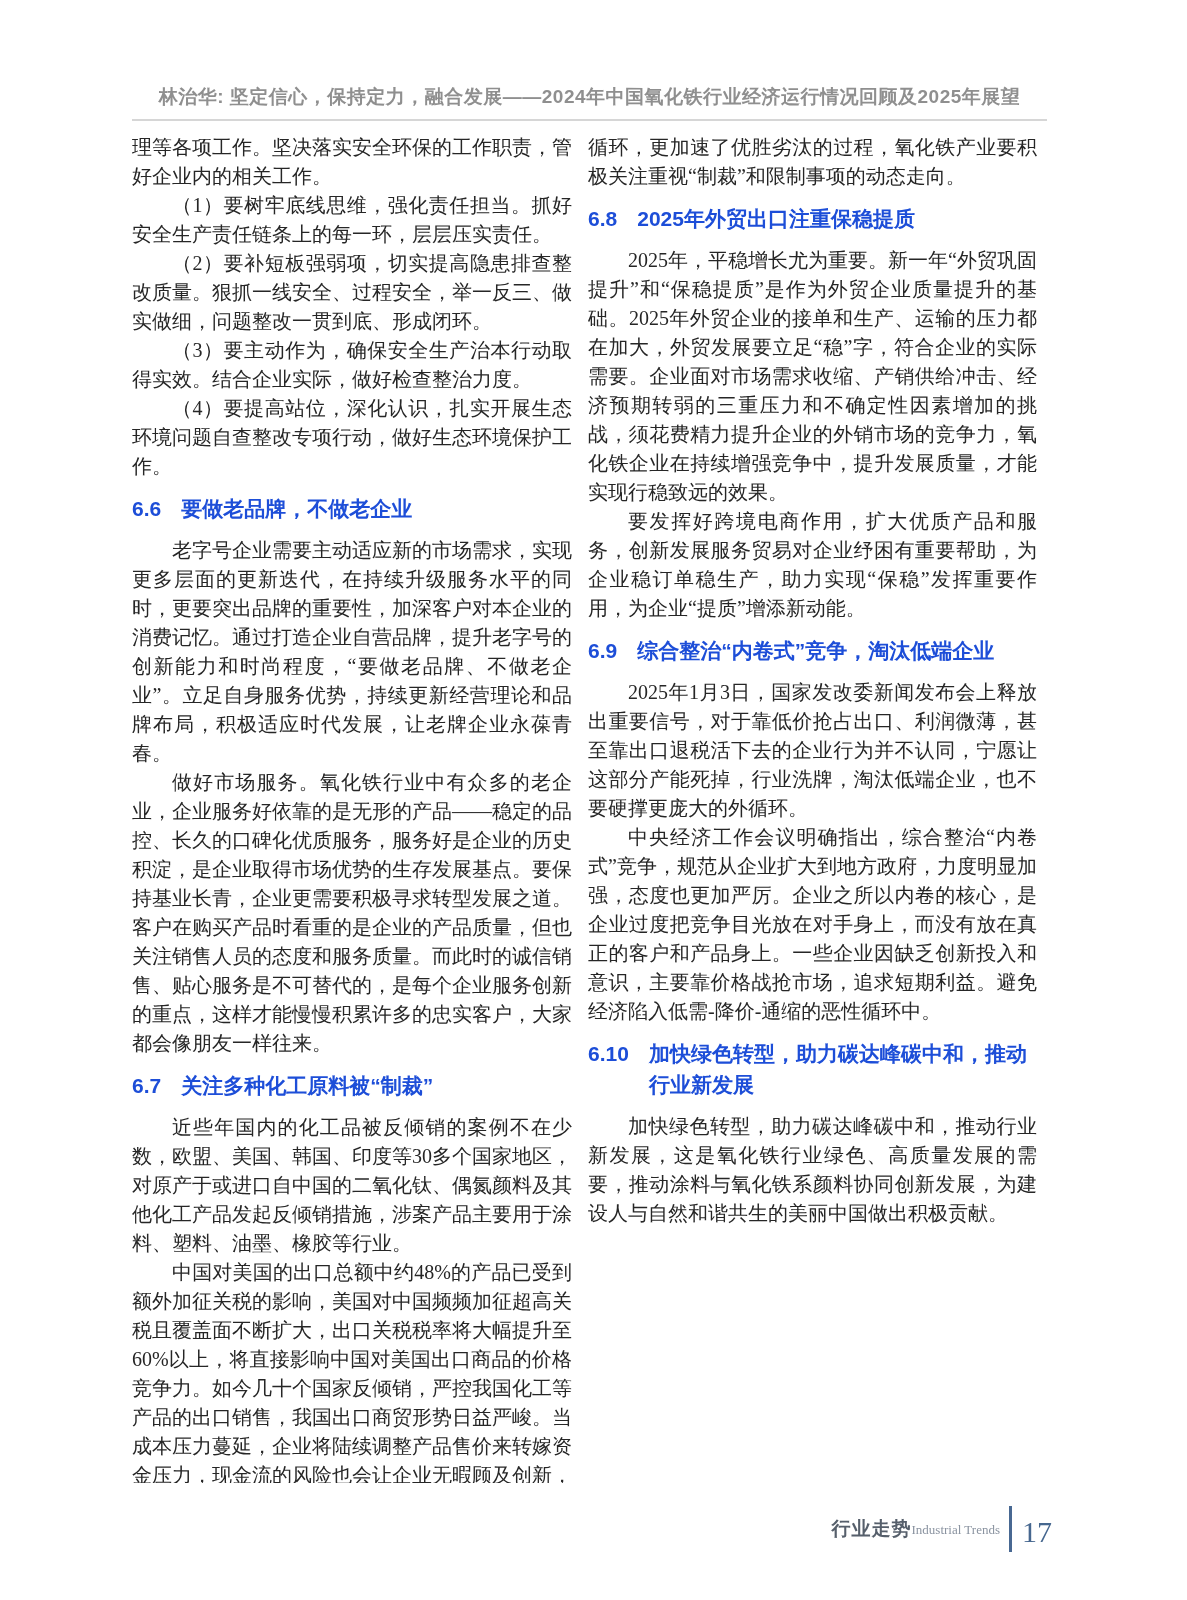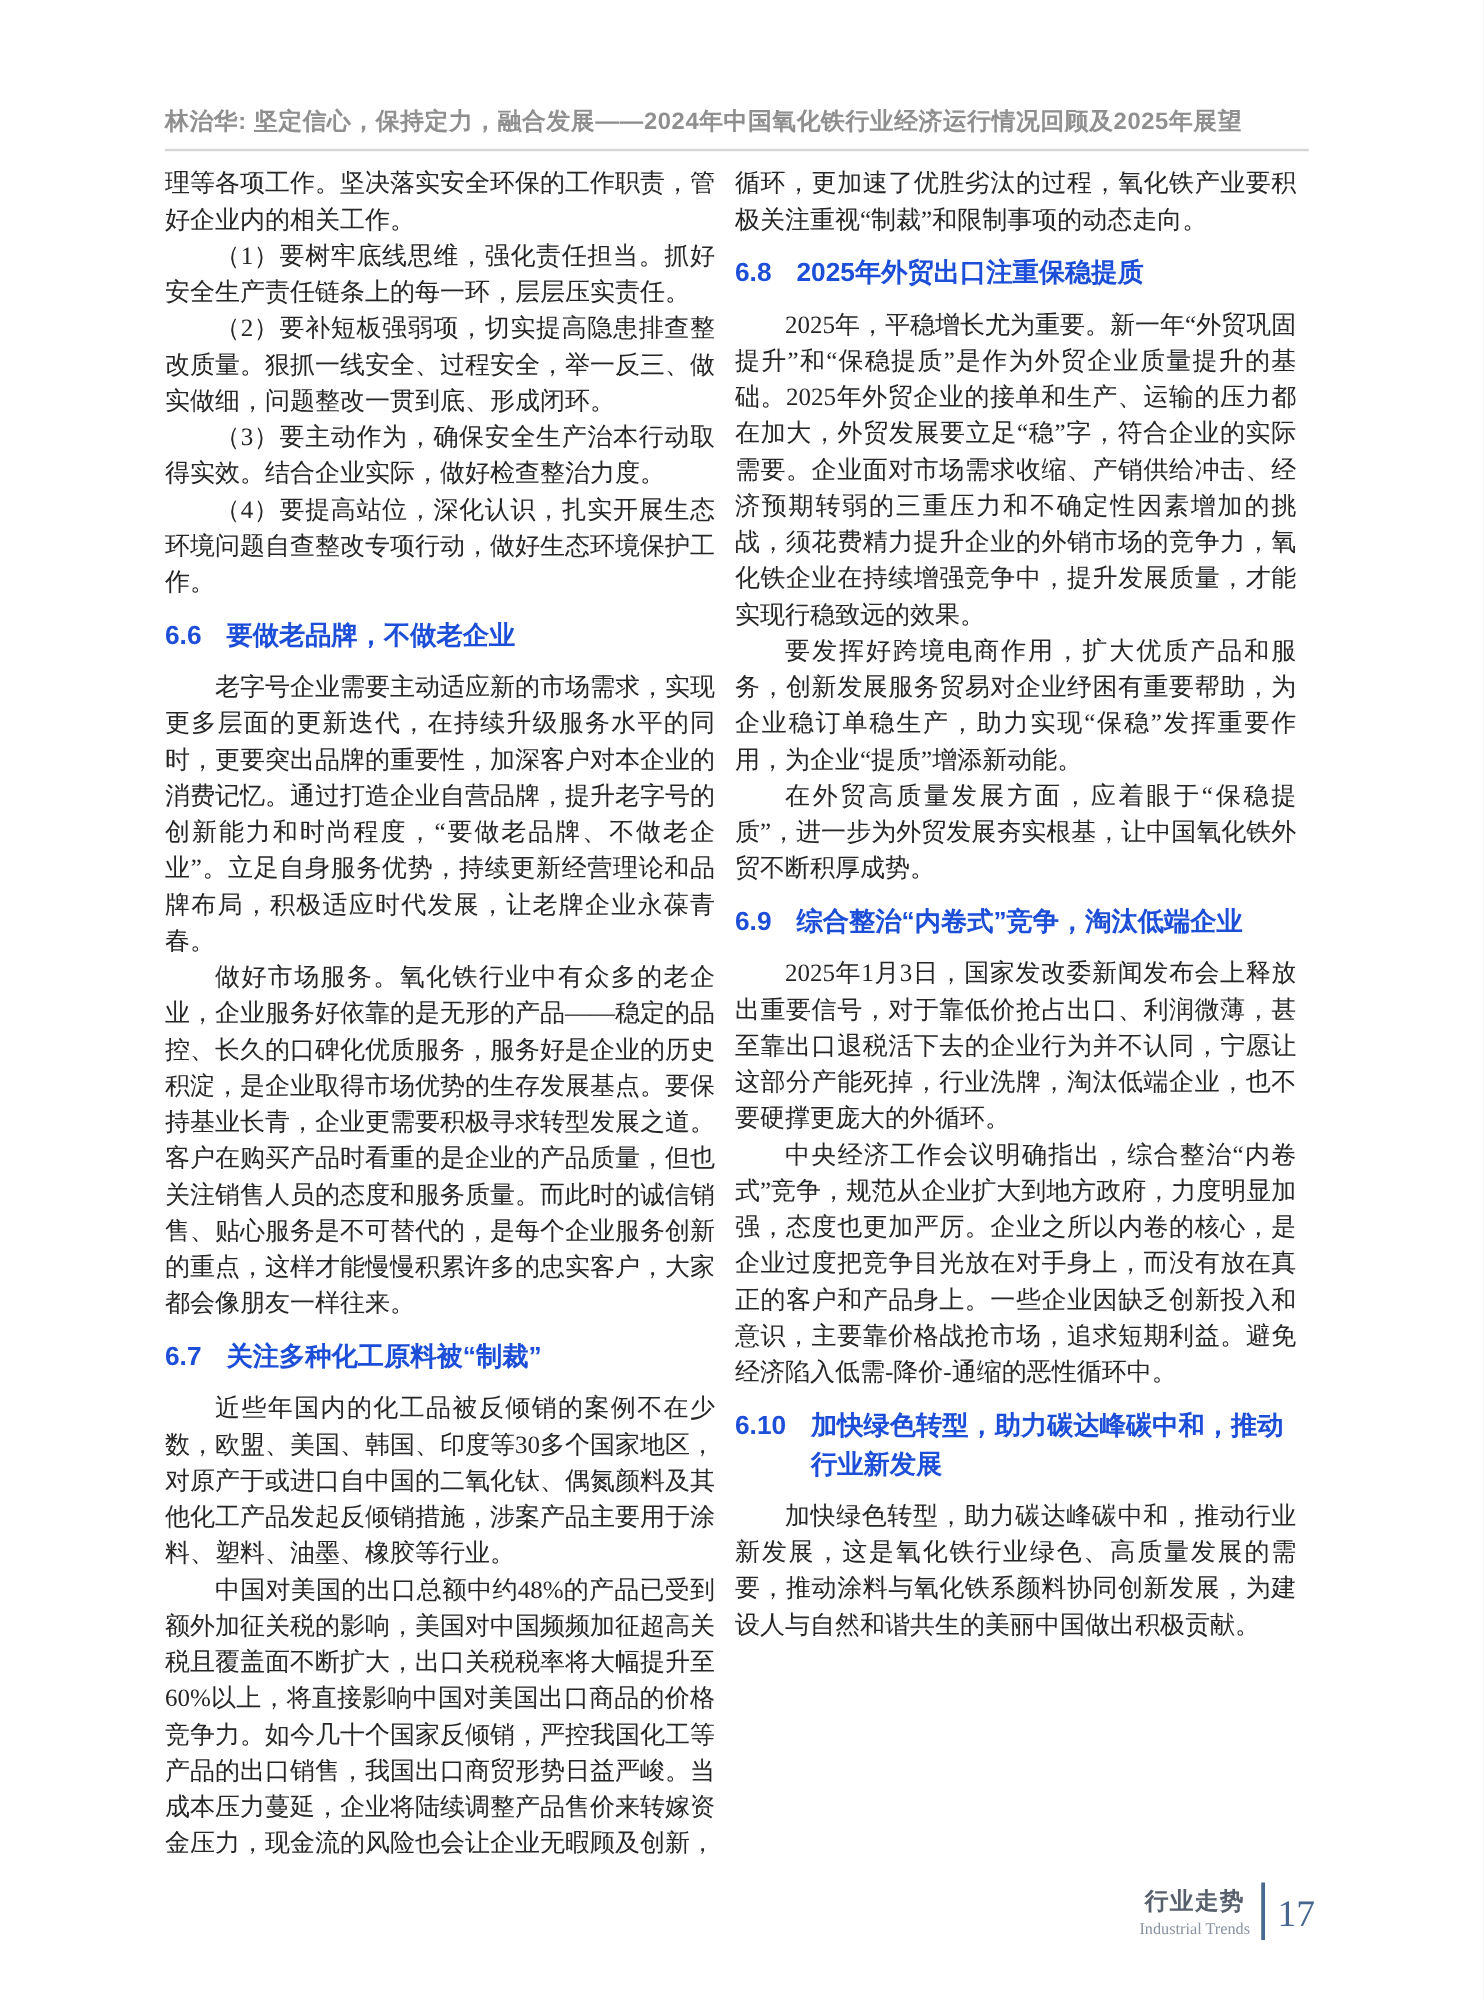--- a/index.html
+++ b/index.html
@@ -10,21 +10,21 @@
     background: #ffffff;
     overflow: hidden;
     font-family: "Liberation Serif", "DejaVu Serif", serif;
     color: #262626;
   }
   
   .running-header {
     position: absolute;
     left: 132px; top: 84px;
     width: 915px;
-    text-align: left;
+    text-align: center;
     font-family: "Liberation Sans", "DejaVu Sans", sans-serif;
     font-weight: bold;
     font-size: 19px;
     color: #8f8f8f;
     padding-bottom: 9px;
     border-bottom: 2px solid #d6d6d6;
     letter-spacing: 0.5px;
   }
   
   .content {
@@ -60,21 +60,21 @@
   .sec .ttl { flex: 1 1 auto; text-align: left; }
   
   .footer {
     position: absolute;
     right: 135px; bottom: 48px;
     display: flex;
     align-items: center;
   }
   .footer-labels {
     display: flex;
-    flex-direction: column;
+    flex-direction: row;
     align-items: center;
     margin-right: 9px;
     text-align: center;
   }
   .footer-cn {
     font-family: "Liberation Sans", "DejaVu Sans", sans-serif;
     font-weight: bold;
     font-size: 19px;
     color: #565f6b;
     letter-spacing: 1px;
@@ -127,21 +127,20 @@
     </div>
 
     <div class="col col-right">
       <p class="para no-indent">循环，更加速了优胜劣汰的过程，氧化铁产业要积极关注重视“制裁”和限制事项的动态走向。</p>
       <h3 class="sec">
         <span class="num">6.8</span>
         <span class="ttl">2025年外贸出口注重保稳提质</span>
       </h3>
       <p class="para">2025年，平稳增长尤为重要。新一年“外贸巩固提升”和“保稳提质”是作为外贸企业质量提升的基础。2025年外贸企业的接单和生产、运输的压力都在加大，外贸发展要立足“稳”字，符合企业的实际需要。企业面对市场需求收缩、产销供给冲击、经济预期转弱的三重压力和不确定性因素增加的挑战，须花费精力提升企业的外销市场的竞争力，氧化铁企业在持续增强竞争中，提升发展质量，才能实现行稳致远的效果。</p>
       <p class="para">要发挥好跨境电商作用，扩大优质产品和服务，创新发展服务贸易对企业纾困有重要帮助，为企业稳订单稳生产，助力实现“保稳”发挥重要作用，为企业“提质”增添新动能。</p>
-      <p class="para">在外贸高质量发展方面，应着眼于“保稳提质”，进一步为外贸发展夯实根基，让中国氧化铁外贸不断积厚成势。</p>
       <h3 class="sec">
         <span class="num">6.9</span>
         <span class="ttl">综合整治“内卷式”竞争，淘汰低端企业</span>
       </h3>
       <p class="para">2025年1月3日，国家发改委新闻发布会上释放出重要信号，对于靠低价抢占出口、利润微薄，甚至靠出口退税活下去的企业行为并不认同，宁愿让这部分产能死掉，行业洗牌，淘汰低端企业，也不要硬撑更庞大的外循环。</p>
       <p class="para">中央经济工作会议明确指出，综合整治“内卷式”竞争，规范从企业扩大到地方政府，力度明显加强，态度也更加严厉。企业之所以内卷的核心，是企业过度把竞争目光放在对手身上，而没有放在真正的客户和产品身上。一些企业因缺乏创新投入和意识，主要靠价格战抢市场，追求短期利益。避免经济陷入低需-降价-通缩的恶性循环中。</p>
       <h3 class="sec">
         <span class="num">6.10</span>
         <span class="ttl">加快绿色转型，助力碳达峰碳中和，推动行业新发展</span>
       </h3>

